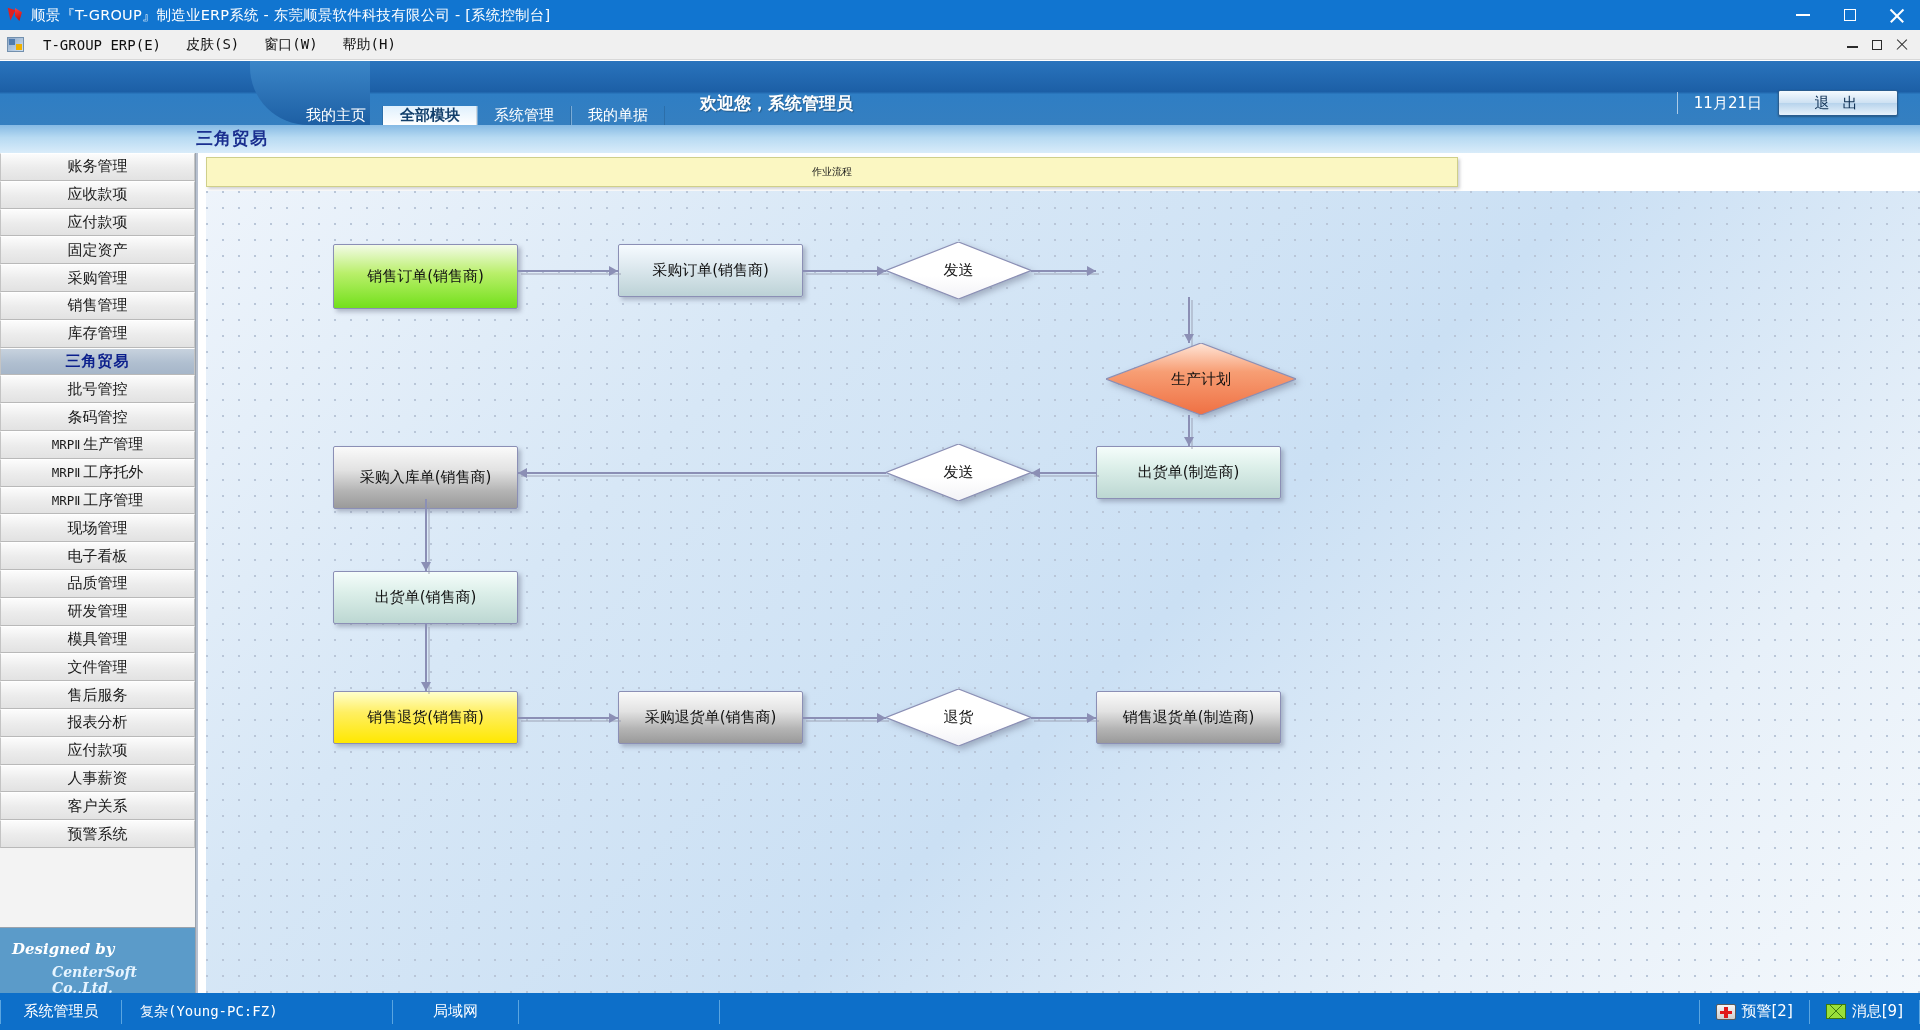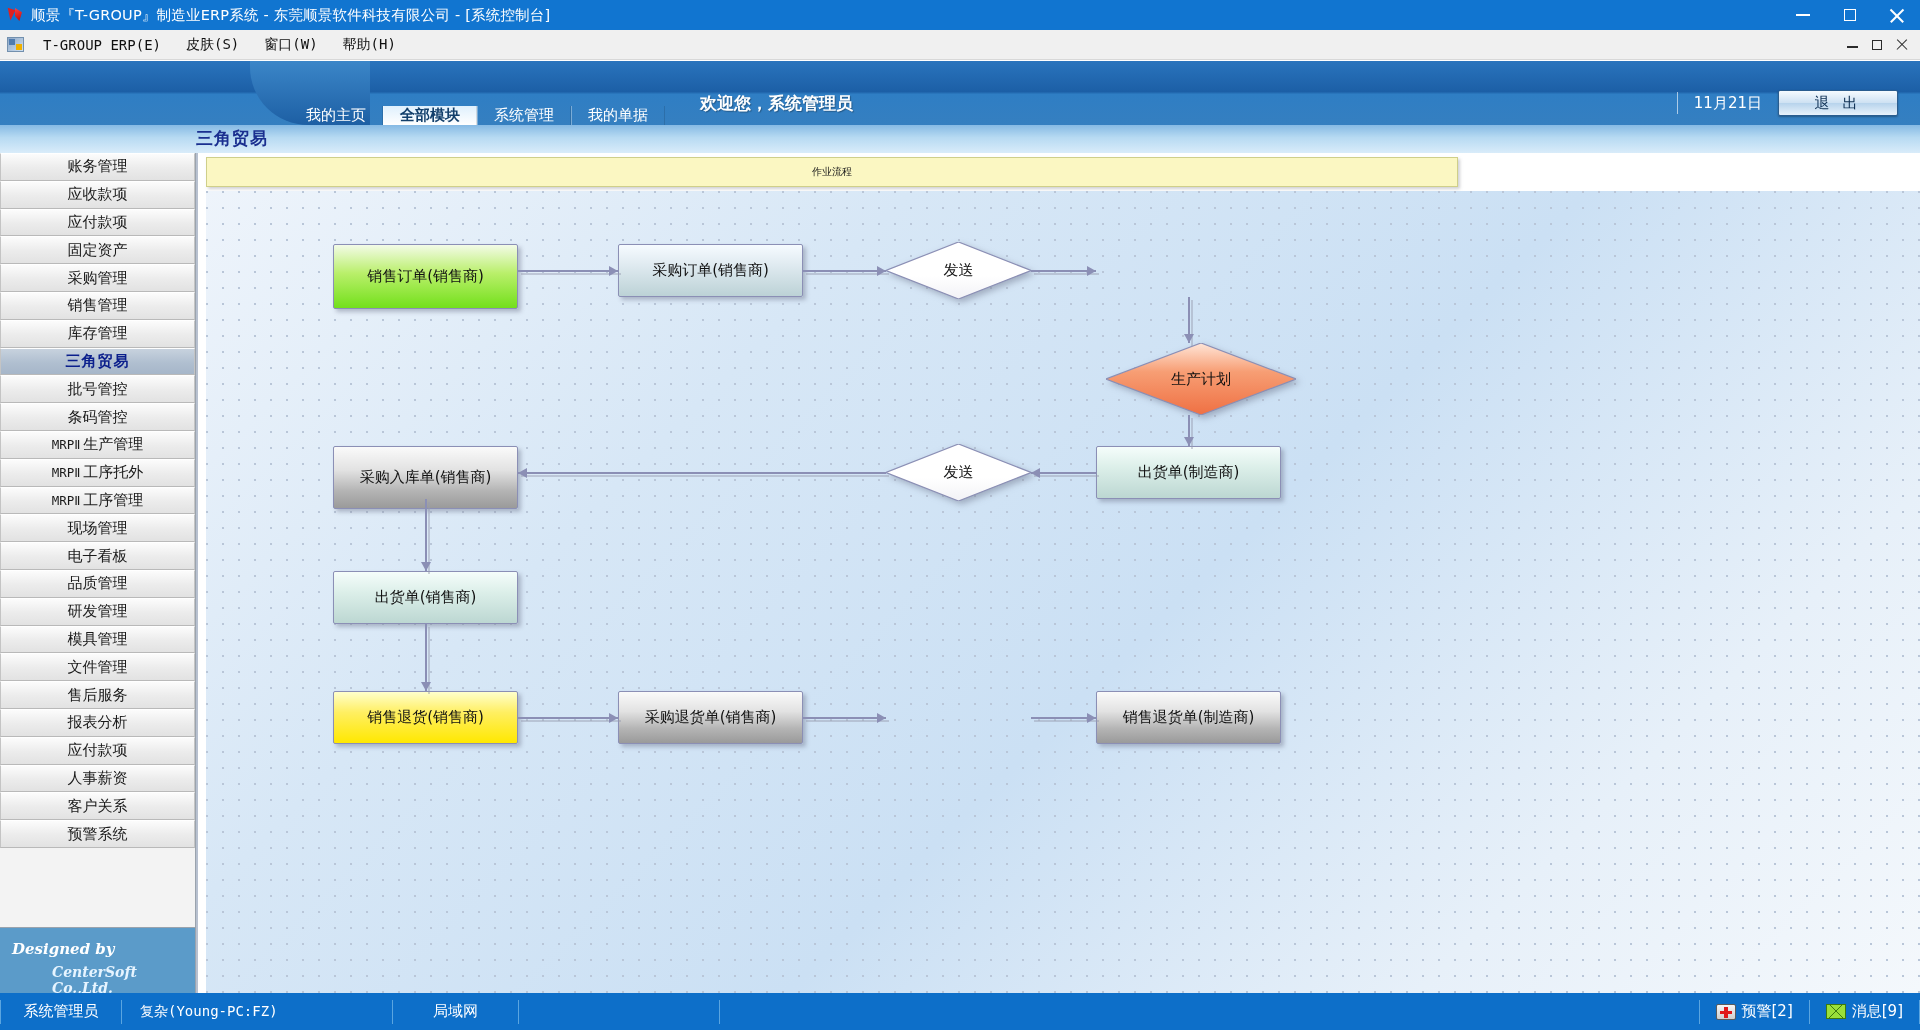--- a/index.html
+++ b/index.html
@@ -511,20 +511,33 @@
           <span>采购入库单(销售商)</span>
         </div>
         <div class="node teal" style="left: 127px; top: 380px; width: 185px; height: 53px;">
           <span>出货单(销售商)</span>
         </div>
         <div class="node gray" style="left: 412px; top: 500px; width: 185px; height: 53px;">
           <span>采购退货单(销售商)</span>
         </div>
         <div class="node yellow" style="left: 127px; top: 500px; width: 185px; height: 53px;">
           <span>销售退货(销售商)</span>
+        </div>
+        <div class="diamond-wrap" style="left: 680px; top: 498px; width: 145px; height: 57px;">
+          <svg class="diamond-shape" viewBox="0 0 145 57" preserveAspectRatio="none">
+            <defs>
+              <linearGradient id="grad_n12" x1="0" y1="0" x2="0" y2="1">
+                <stop offset="0%" stop-color="#ffffff"></stop>
+                <stop offset="60%" stop-color="#ffffff"></stop>
+                <stop offset="100%" stop-color="#f2f2f6"></stop>
+              </linearGradient>
+            </defs>
+            <polygon points="72.5,0 145,28.5 72.5,57 0,28.5" fill="url(#grad_n12)" stroke="#8b8fb5" stroke-width="1.2"></polygon>
+          </svg>
+          <span class="diamond-label">退货</span>
         </div>
         <div class="node gray" style="left: 890px; top: 500px; width: 185px; height: 53px;">
           <span>销售退货单(制造商)</span>
         </div>
         <div class="edge-shadow h" style="left: 315px; top: 82px; width: 100px;"></div>
         <div class="edge h" style="left: 312px; top: 79px; width: 100px;"></div>
         <div class="arrow right" style="top: 75px; left: 403px;"></div>
         <div class="edge-shadow h" style="left: 600px; top: 82px; width: 83px;"></div>
         <div class="edge h" style="left: 597px; top: 79px; width: 83px;"></div>
         <div class="arrow right" style="top: 75px; left: 671px;"></div>

